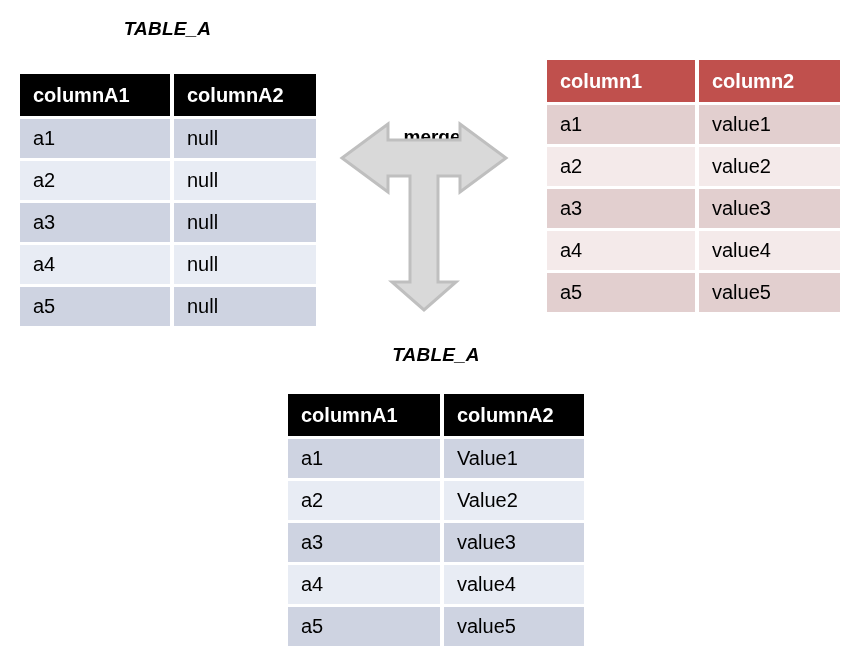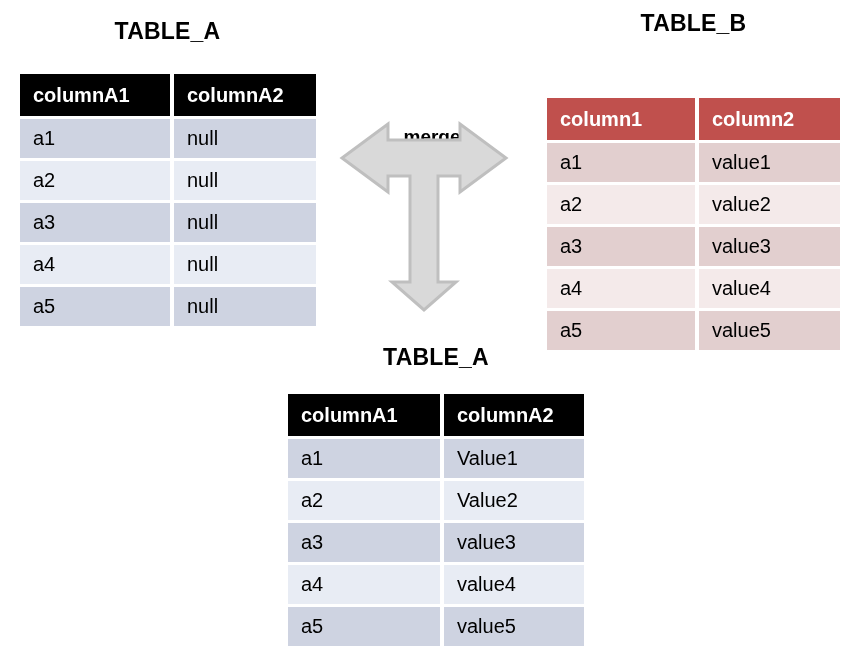--- a/index.html
+++ b/index.html
@@ -19,26 +19,27 @@
     position: absolute;
     left: 0;
     top: 0;
     width: 867px;
     height: 664px;
   }
 
   
   .table-title {
     position: absolute;
-    font-size: 23px;
+    font-size: 19px;
     font-weight: bold;
     color: #000000;
     letter-spacing: 0.2px;
     text-align: center;
     white-space: nowrap;
+    font-style: italic;
   }
 
   
   .tbl {
     position: absolute;
     border-collapse: separate;
     border-spacing: 0;
     table-layout: fixed;
   }
   .tbl td, .tbl th {
@@ -131,23 +132,22 @@
         <td class="c1">a4</td>
         <td class="c2">null</td>
       </tr>
       <tr>
         <td class="c1">a5</td>
         <td class="c2">null</td>
       </tr>
     </tbody>
   </table>
 
-  <div class="table-title" style="left:547px; top:10px; width:293px;">TABLE_B</div>
-
-  <table class="tbl red" style="left:547px; top:60px; width:293px;margin-top:38px;">
+
+  <table class="tbl red" style="left:547px; top:60px; width:293px;">
     <colgroup>
         <col style="width:148px">
         <col style="width:145px">
       </colgroup>
     <thead>
       <tr>
         <th class="c1">column1</th>
         <th class="c2">column2</th>
       </tr>
     </thead>

